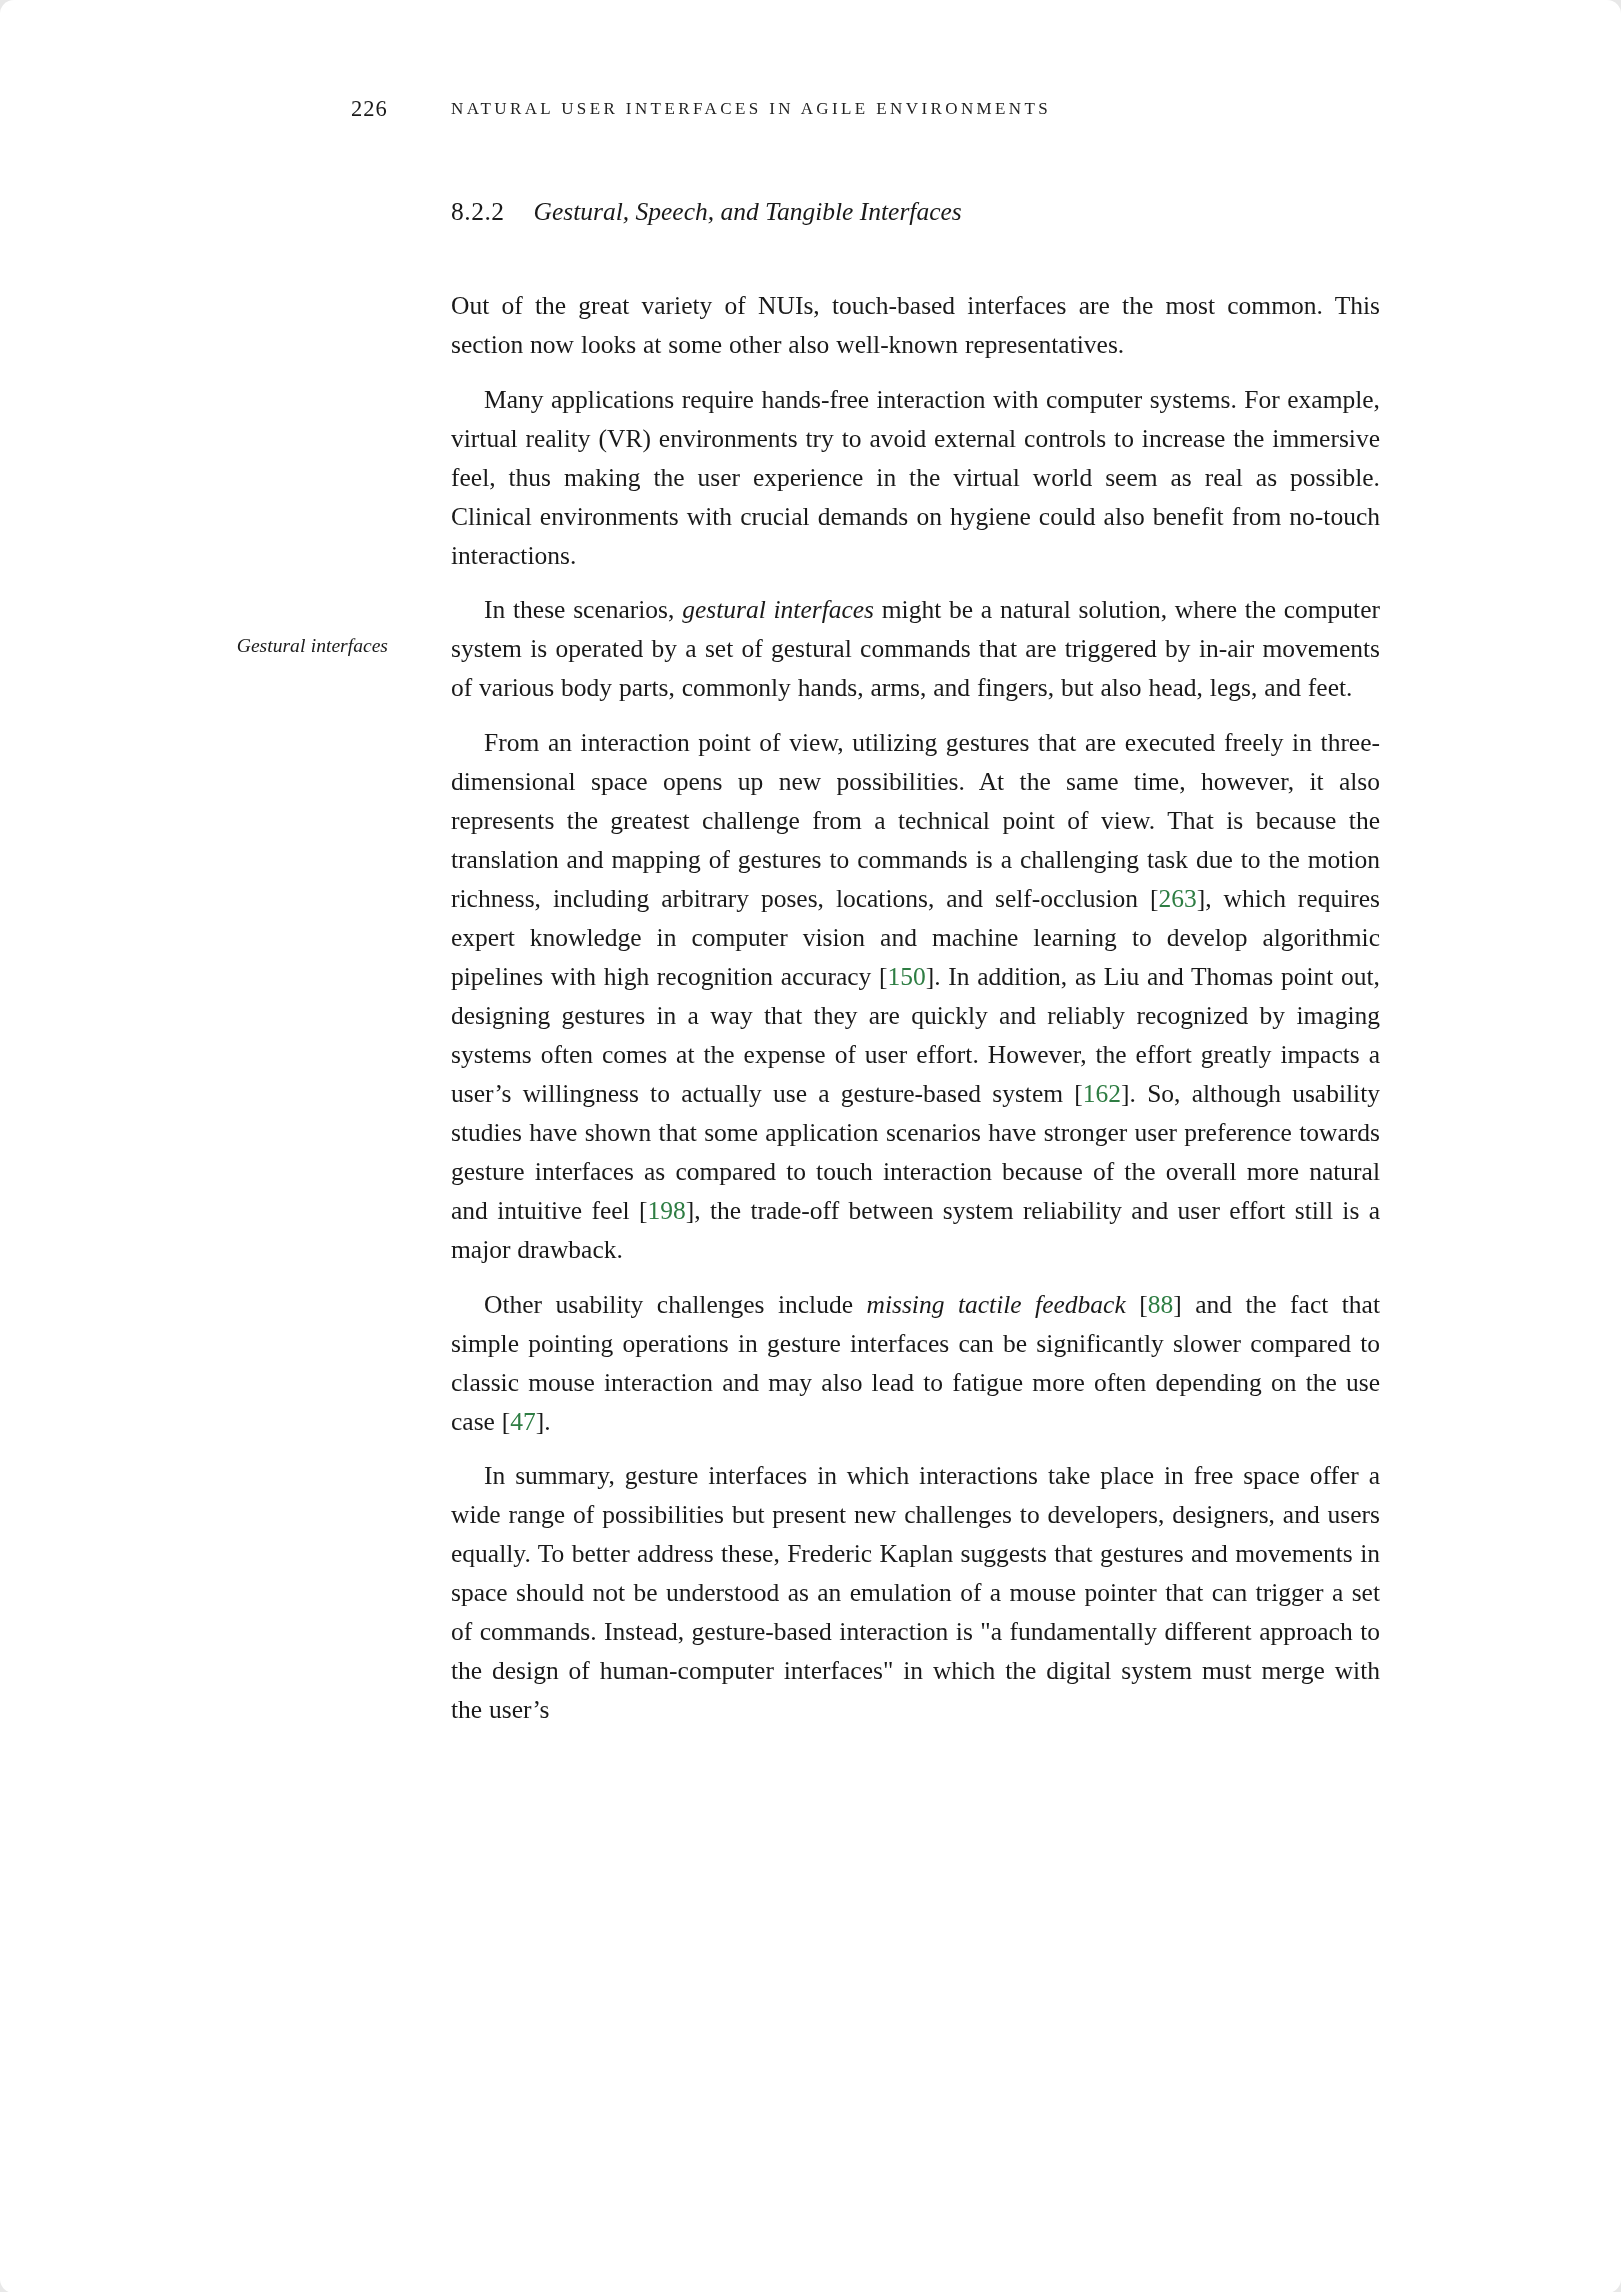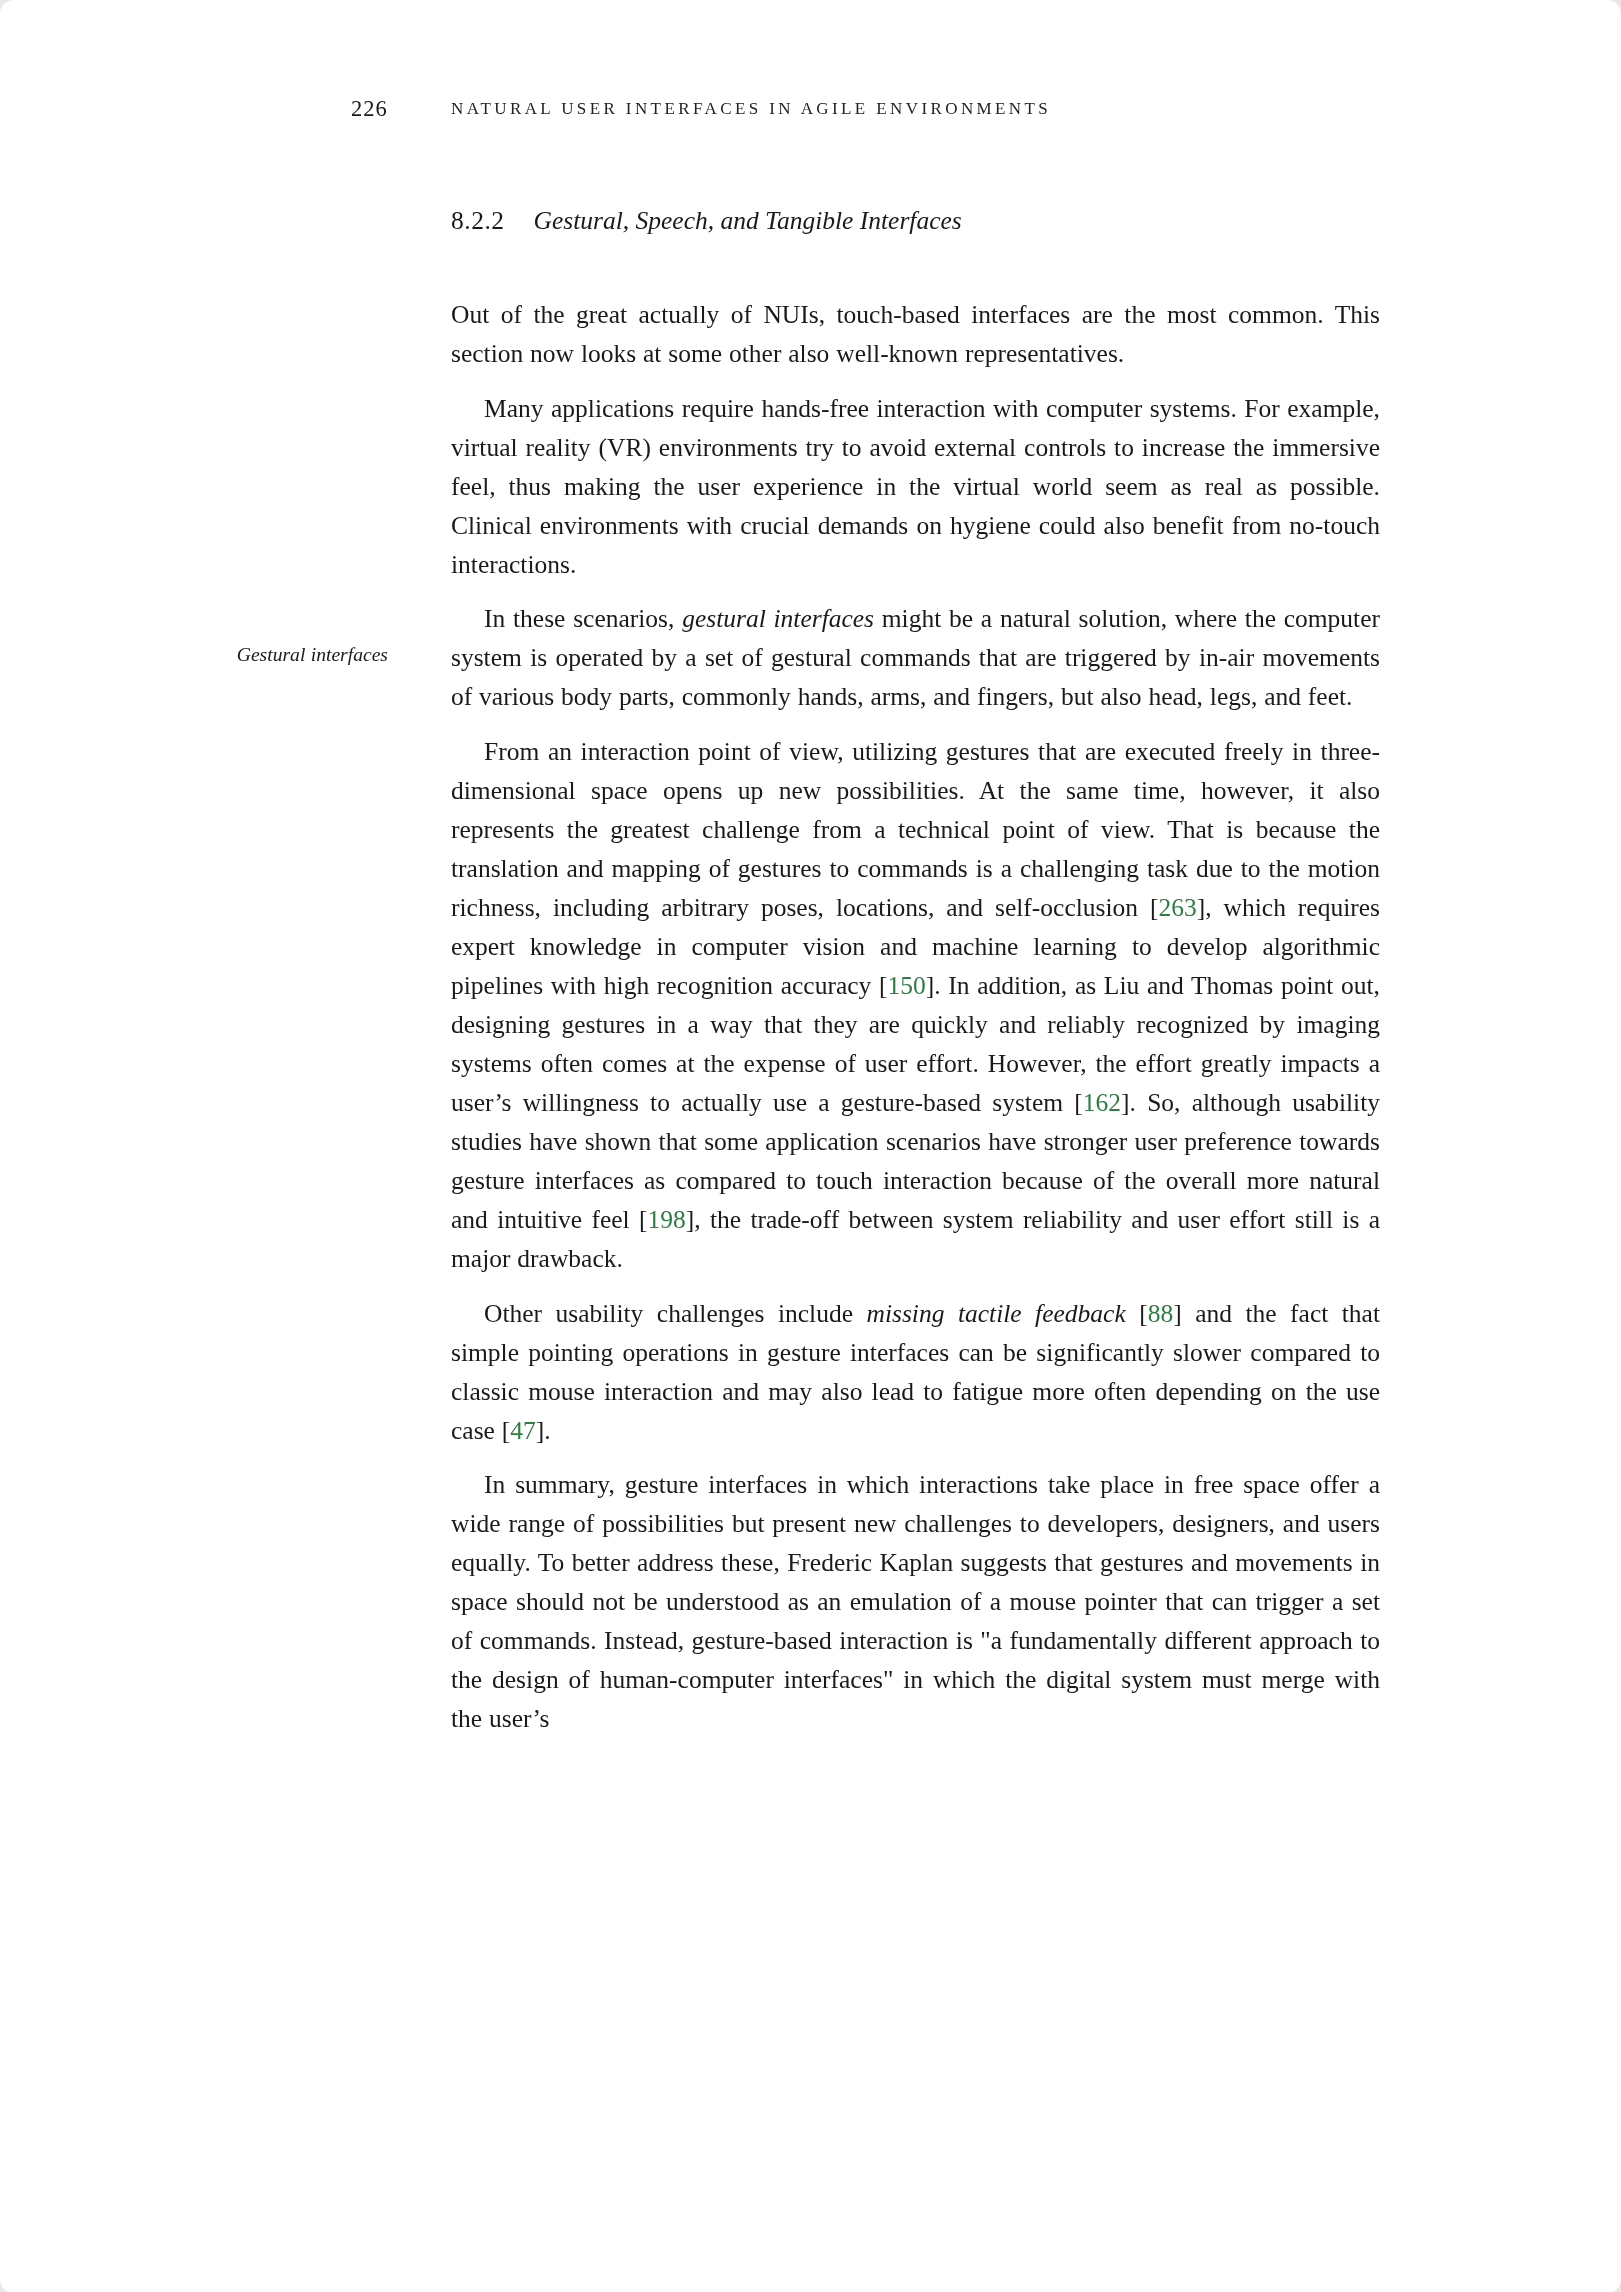--- a/index.html
+++ b/index.html
@@ -35,21 +35,21 @@
     left: 451px;
     top: 2.9px;
     font-size: 17px;
     letter-spacing: 3.4px;
     color: #222;
   }
   
   .text-block {
     position: absolute;
     left: 451px;
-    top: 206px;
+    top: 197px;
     width: 929px;
     font-family: Liberation Serif, serif;
   }
   .section-heading {
     font-size: 25.5px;
     font-weight: normal;
     margin-bottom: 59px;
     white-space: nowrap;
   }
   .section-number {
@@ -99,21 +99,21 @@
     <span class="page-number">226</span>
     <span class="running-head">NATURAL USER INTERFACES IN AGILE ENVIRONMENTS</span>
   </header>
 
   <main class="text-block">
     <h2 class="section-heading">
       <span class="section-number">8.2.2</span><span class="section-title">Gestural, Speech, and Tangible Interfaces</span>
     </h2>
 
     <div id="paragraphs">
-        <p class="para"><span>Out of the great actually of NUIs, touch-based interfaces are the most common. This section now looks at some other also well-known representatives.</span></p>
+        <p class="para"><span>Out of the great variety of NUIs, touch-based interfaces are the most common. This section now looks at some other also well-known representatives.</span></p>
         <p class="para indent"><span>Many applications require hands-free interaction with computer systems. For example, virtual reality (VR) environments try to avoid external controls to increase the immersive feel, thus making the user experience in the virtual world seem as real as possible. Clinical environments with crucial demands on hygiene could also benefit from no-touch interactions.</span></p>
         <p class="para indent"><span class="margin-note">Gestural interfaces</span><span>In these scenarios, </span><em>gestural interfaces</em><span> might be a natural solution, where the computer system is operated by a set of gestural commands that are triggered by in-air movements of various body parts, commonly hands, arms, and fingers, but also head, legs, and feet.</span></p>
         <p class="para indent"><span>From an interaction point of view, utilizing gestures that are executed freely in three-dimensional space opens up new possibilities. At the same time, however, it also represents the greatest challenge from a technical point of view. That is because the translation and mapping of gestures to commands is a challenging task due to the motion richness, including arbitrary poses, locations, and self-occlusion [</span><a class="cite">263</a><span>], which requires expert knowledge in computer vision and machine learning to develop algorithmic pipelines with high recognition accuracy [</span><a class="cite">150</a><span>]. In addition, as Liu and Thomas point out, designing gestures in a way that they are quickly and reliably recognized by imaging systems often comes at the expense of user effort. However, the effort greatly impacts a user’s willingness to actually use a gesture-based system [</span><a class="cite">162</a><span>]. So, although usability studies have shown that some application scenarios have stronger user preference towards gesture interfaces as compared to touch interaction because of the overall more natural and intuitive feel [</span><a class="cite">198</a><span>], the trade-off between system reliability and user effort still is a major drawback.</span></p>
         <p class="para indent"><span>Other usability challenges include </span><em>missing tactile feedback</em><span> [</span><a class="cite">88</a><span>] and the fact that simple pointing operations in gesture interfaces can be significantly slower compared to classic mouse interaction and may also lead to fatigue more often depending on the use case [</span><a class="cite">47</a><span>].</span></p>
         <p class="para indent"><span>In summary, gesture interfaces in which interactions take place in free space offer a wide range of possibilities but present new challenges to developers, designers, and users equally. To better address these, Frederic Kaplan suggests that gestures and movements in space should not be understood as an emulation of a mouse pointer that can trigger a set of commands. Instead, gesture-based interaction is "a fundamentally different approach to the design of human-computer interfaces" in which the digital system must merge with the user’s</span></p>
       </div>
   </main>
 
 </div>
 

